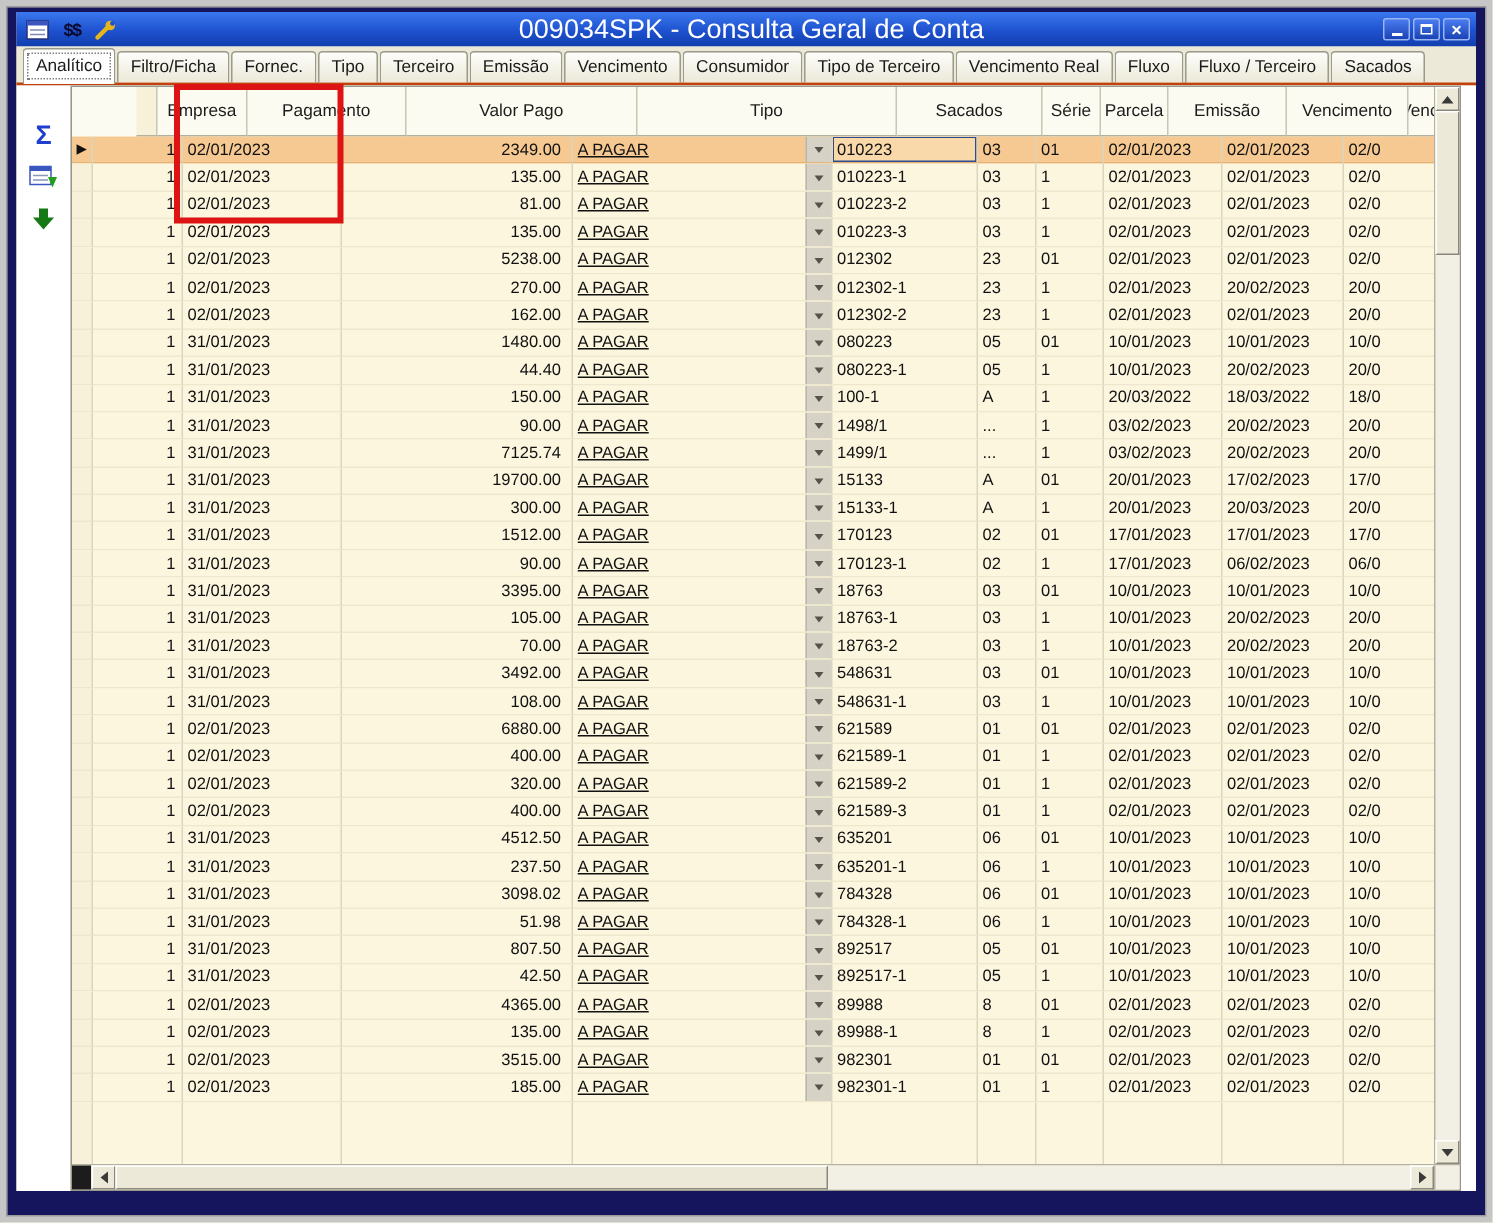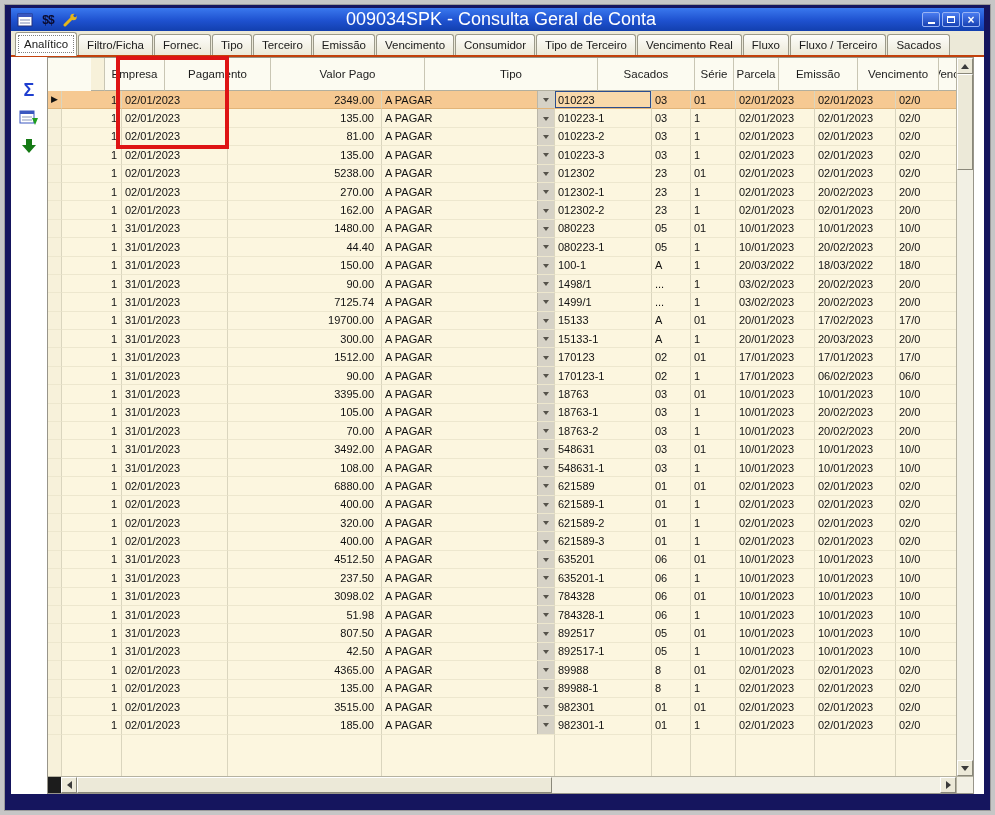--- a/index.html
+++ b/index.html
@@ -77,21 +77,21 @@
   .c-pag     { width:106px; flex:0 0 106px; }
   .c-valor   { width:154px; flex:0 0 154px; justify-content:flex-end; padding-right:7px; }
   .c-tipo    { width:173px; flex:0 0 173px; padding-right:0; }
   .c-fatura  { width:97px; flex:0 0 97px; }
   .c-serie   { width:39px; flex:0 0 39px; }
   .c-parcela { width:45px; flex:0 0 45px; }
   .c-emissao { width:79px; flex:0 0 79px; }
   .c-venc    { width:81px; flex:0 0 81px; }
   .c-venci   { flex:1; min-width:0; border-right:none; }
   .marker { font-size:9px; line-height:1; color:#111; }
-  .tipo-text { flex:1; overflow:hidden; }
+  .tipo-text { flex:1; overflow:hidden;text-decoration:underline; }
   .dd-btn { width:17px; height:100%; flex:0 0 17px; background:#D6D2C6; border-left:1px solid #bab6a8; display:flex; align-items:center; justify-content:center; }
   .dd-btn::after { content:""; border:3px solid transparent; border-top:4px solid #55524a; margin-top:4px; }
   .row.selected .dd-btn { background:#D6D2C6; }
   .focus-cell { box-shadow:inset 0 0 0 1px #2b4d8f; background:#f9d9aa !important; }
   .row.filler { flex:1 1 auto; height:auto; }
   .row.filler .cell { border-bottom:none; }
   
   .vscroll { width:17px; flex:0 0 17px; background:#F2F0E4; border-left:1px solid #b5b2a1; display:flex; flex-direction:column; }
   .varrow { height:16px; flex:0 0 16px; background:#ECE9D8; border:1px solid; border-color:#ffffff #8a887a #8a887a #ffffff; display:flex; align-items:center; justify-content:center; }
   .varrow.up::after   { content:""; border:4px solid transparent; border-bottom:5px solid #3a3a3a; margin-top:-4px; }

